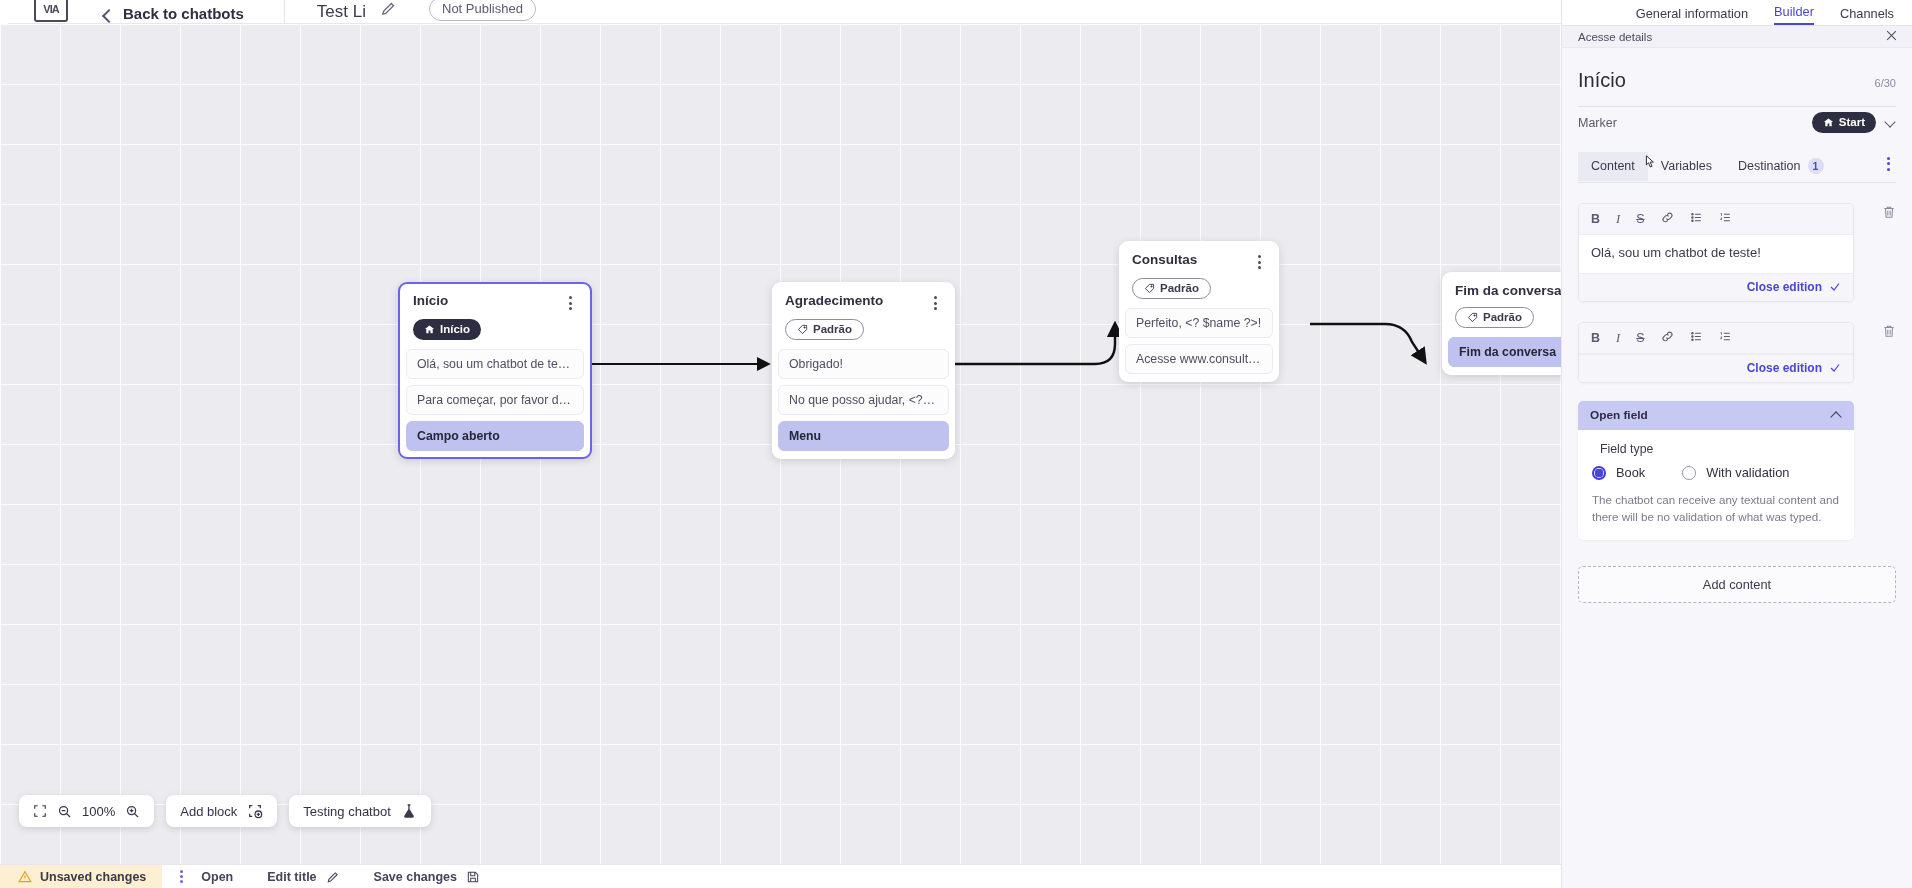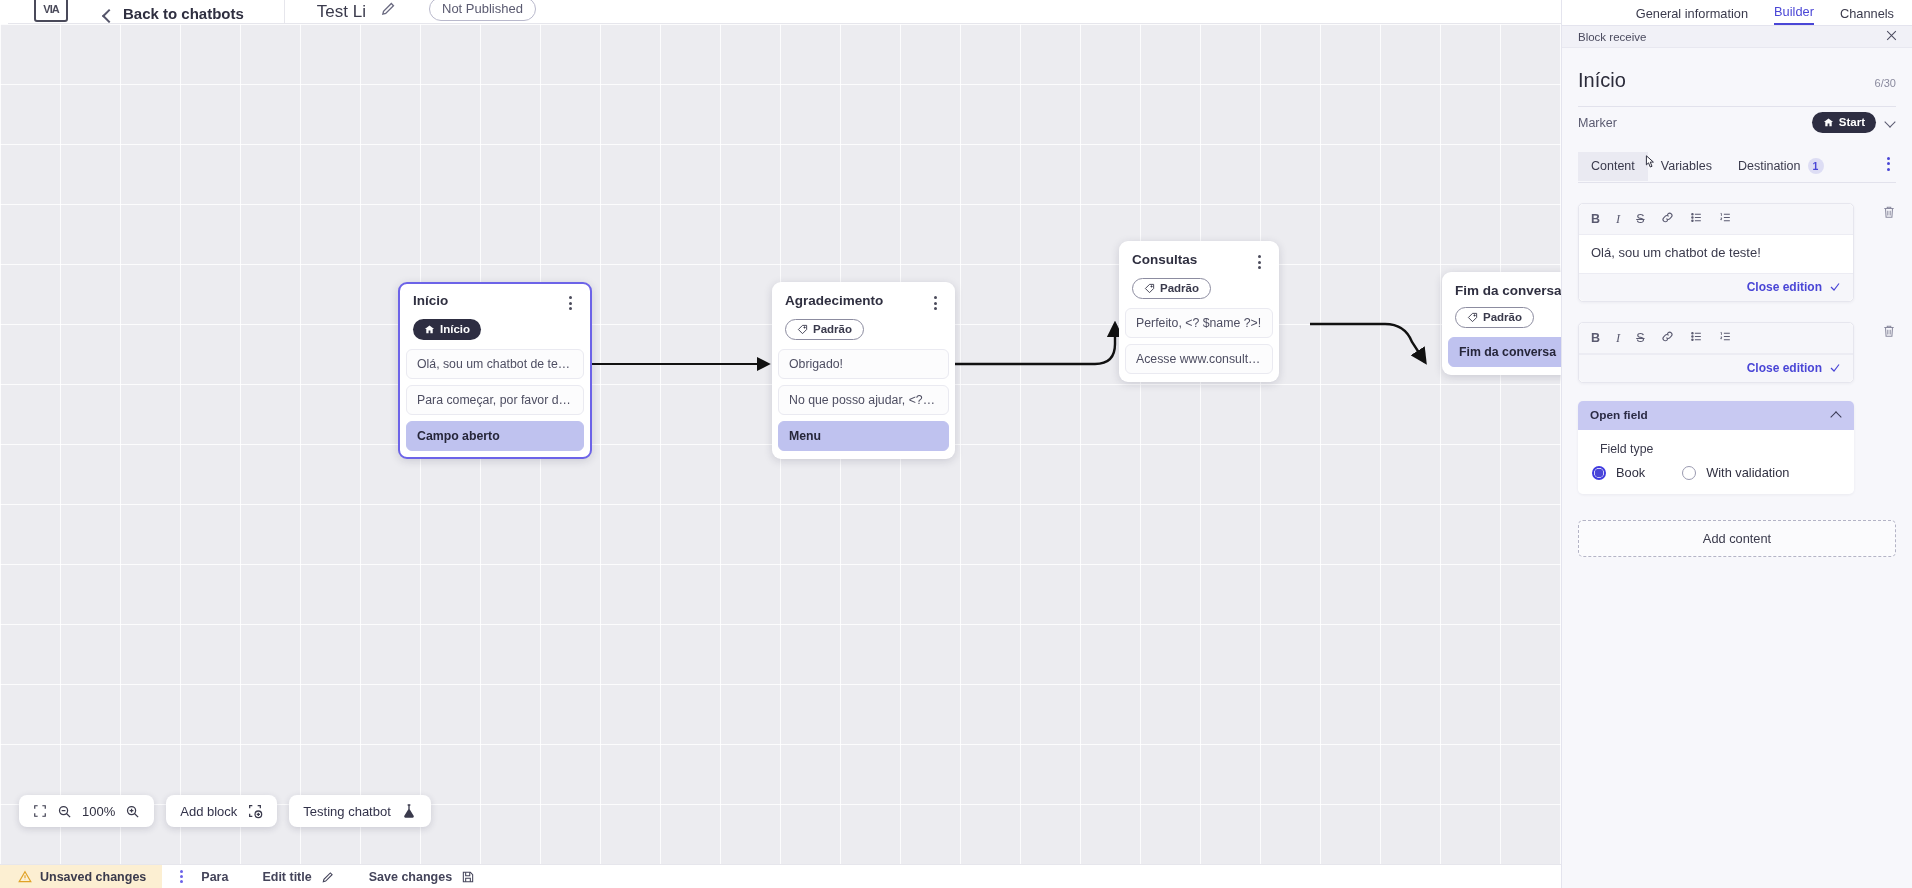--- a/index.html
+++ b/index.html
@@ -365,21 +365,21 @@
           <path d="M12 9v5M12 16.5v.6" stroke="#e0a227"></path>
       </svg>
       <span>Unsaved changes</span>
     </div>
     <div class="sb-kebab">
         <i></i>
         <i></i>
         <i></i>
       </div>
     <div class="sb-item">
-      <span>Para</span>
+      <span>Open</span>
     </div>
     <div class="sb-item">
       <span>Edit title</span>
       <svg width="14" height="14" viewBox="0 0 24 24" fill="none" stroke="#44445a" stroke-width="1.9">
         <path d="M4 20l4-1 11-11-3-3L5 16l-1 4z"></path>
       </svg>
     </div>
     <div class="sb-item">
       <span>Save changes</span>
       <svg width="14" height="14" viewBox="0 0 24 24" fill="none" stroke="#44445a" stroke-width="1.8">
@@ -391,21 +391,21 @@
 
   <div class="panel">
 
     <div class="panel-tabs">
       <span class="ptab">General information</span>
       <span class="ptab active">Builder</span>
       <span class="ptab">Channels</span>
     </div>
 
     <div class="panel-subhead">
-      <span class="panel-subtitle">Block receive</span>
+      <span class="panel-subtitle">Acesse details</span>
       <span>
         <svg width="13" height="13" viewBox="0 0 24 24" stroke="#4a4a5e" stroke-width="1.9">
           <path d="M4 4 L20 20 M20 4 L4 20"></path>
         </svg>
       </span>
     </div>
 
     <div class="panel-body">
 
       <div class="title-row">
@@ -540,20 +540,21 @@
         </div>
         <div class="of-body">
           <div class="of-label">Field type</div>
           <div class="radio-row">
             <span class="radio on"></span>
             <span class="radio-label">Book</span>
             <span class="radio-gap"></span>
             <span class="radio"></span>
             <span class="radio-label">With validation</span>
           </div>
+          <div class="of-desc">The chatbot can receive any textual content and there will be no validation of what was typed.</div>
         </div>
 
       </div>
 
       <div class="add-content">Add content</div>
     </div>
   </div>
 </div>
 
 </body></html>

